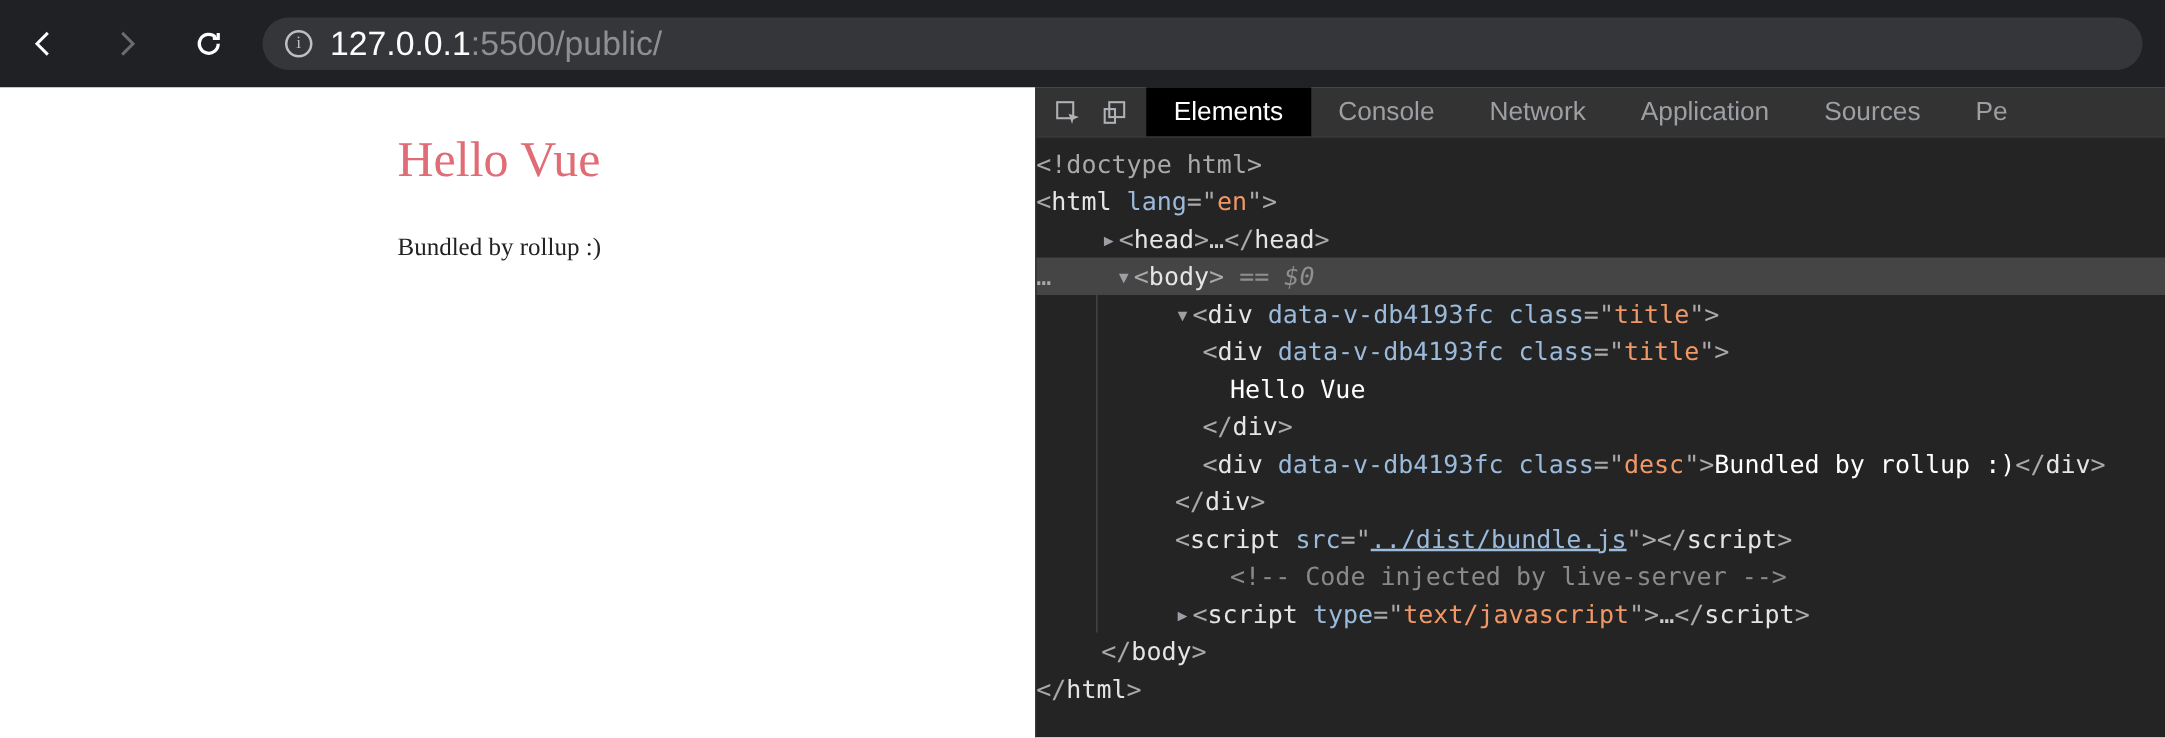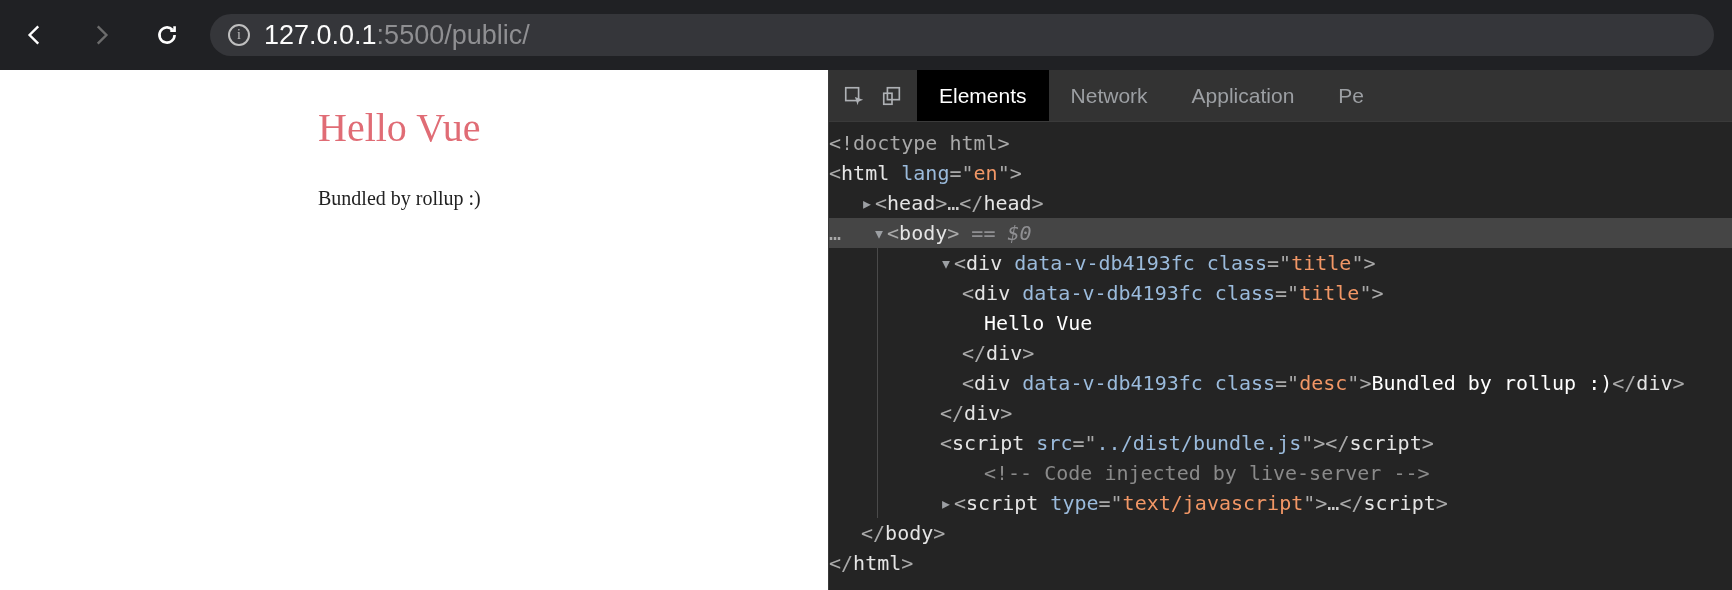--- a/index.html
+++ b/index.html
@@ -79,21 +79,21 @@
 
     
     .devtools {
       flex: 1;
       background: #242424;
       display: flex;
       flex-direction: column;
       border-left: 1px solid #3a3a3a;
     }
     .dt-tabs {
-      height: 52px;
+      height: 40px;
       background: #333333;
       display: flex;
       align-items: stretch;
       border-bottom: 1px solid #3a3a3a;
     }
     .dt-icon-group {
       display: flex; align-items: center;
       padding: 0 14px; gap: 16px;
     }
     .dt-icon { color: #aeb1b5; display: flex; align-items: center; }
@@ -126,37 +126,37 @@
     .tree-line.selected {
       background: #454545;
       position: relative;
     }
     .tree-line.selected::before {
       content: "\2026";
       position: absolute;
       left: 0px;
       color: #a9a9a9;
     }
-    .indent-1 { padding-left: 32px; }
+    .indent-1 { padding-left: 52px; }
     .indent-2 { padding-left: 62px; }
     .indent-3 { padding-left: 84px; }
     .indent-4 { padding-left: 106px; }
 
     .t-tag { color: #e5e5e5; }
     .t-attr { color: #9bbbdc; }
     .t-val { color: #f29766; }
     .t-text { color: #ffffff; }
     .t-punct { color: #a9a9a9; }
     .t-gray { color: #8f8f92; font-style: italic; }
     .t-comment { color: #8a8a8a; margin-left: 44px; }
     .arrow { color: #9c9fa3; display:inline-block; width: 14px; }
     .arrow.down::before { content: "\25BE"; }
     .arrow.right::before { content: "\25B8"; }
     .ellip { color: #cccccc; }
-    .underline { }
+    .underline { text-decoration: underline; }
 
     .tree-rule {
       border-left: 1px solid #4a4a4a;
       margin-left: 48px;
     }
   </style>
 </head>
 <body>
 
 <div class="browser-toolbar">
@@ -204,22 +204,24 @@
             </svg>
         </div>
         <div class="dt-icon">
           <svg viewBox="0 0 24 24" fill="none" stroke="currentColor" stroke-width="1.8">
               <rect x="7" y="3" width="13" height="13"></rect>
               <rect x="3" y="9" width="9" height="12"></rect>
             </svg>
         </div>
       </div>
       <div class="dt-tab active">Elements</div>
+      <div class="dt-tab">Console</div>
       <div class="dt-tab">Network</div>
       <div class="dt-tab">Application</div>
+      <div class="dt-tab">Sources</div>
       <div class="dt-tab">Pe</div>
     </div>
 
     <div class="elements-tree">
       <div class="tree-line"><span class="t-punct">&lt;!doctype html&gt;</span></div>
 
       <div class="tree-line"><span class="t-punct">&lt;</span><span class="t-tag">html</span><span class="t-attr"> lang</span><span class="t-punct">="</span><span class="t-val">en</span><span class="t-punct">"&gt;</span></div>
 
       <div class="tree-line indent-1"><span class="arrow right"></span><span class="t-punct">&lt;</span><span class="t-tag">head</span><span class="t-punct">&gt;</span><span class="ellip">…</span><span class="t-punct">&lt;/</span><span class="t-tag">head</span><span class="t-punct">&gt;</span></div>
 

